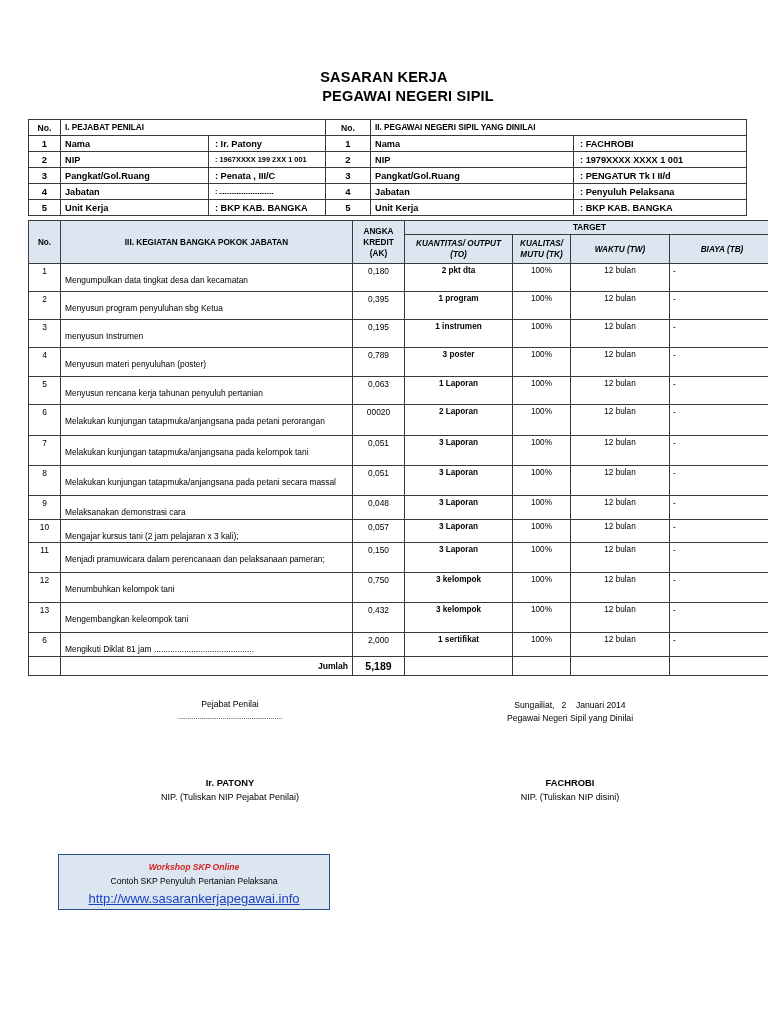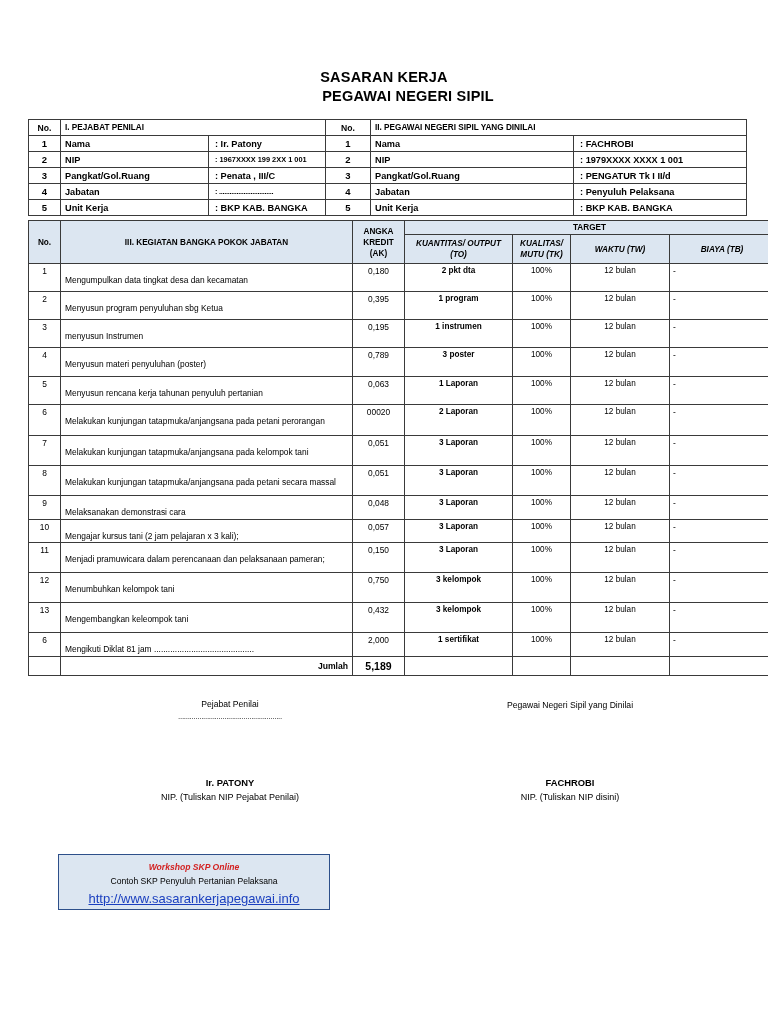--- a/index.html
+++ b/index.html
@@ -492,20 +492,23 @@
       </tr>
     </tbody>
   </table>
 
   <div class="sig-left">
     <span>Pejabat Penilai</span>
     <span class="dots-line">......................................................</span>
   </div>
 
   <div class="sig-right">
+    <div class="place-date">
+      <span>Sungailiat,   2    Januari 2014</span>
+    </div>
     <div>Pegawai Negeri Sipil yang Dinilai</div>
   </div>
 
   <div class="sign-left-name">
     <span>Ir. PATONY</span>
     <span class="nip">NIP. (Tuliskan NIP Pejabat Penilai)</span>
   </div>
 
   <div class="sign-right-name">
     <span>FACHROBI</span>

